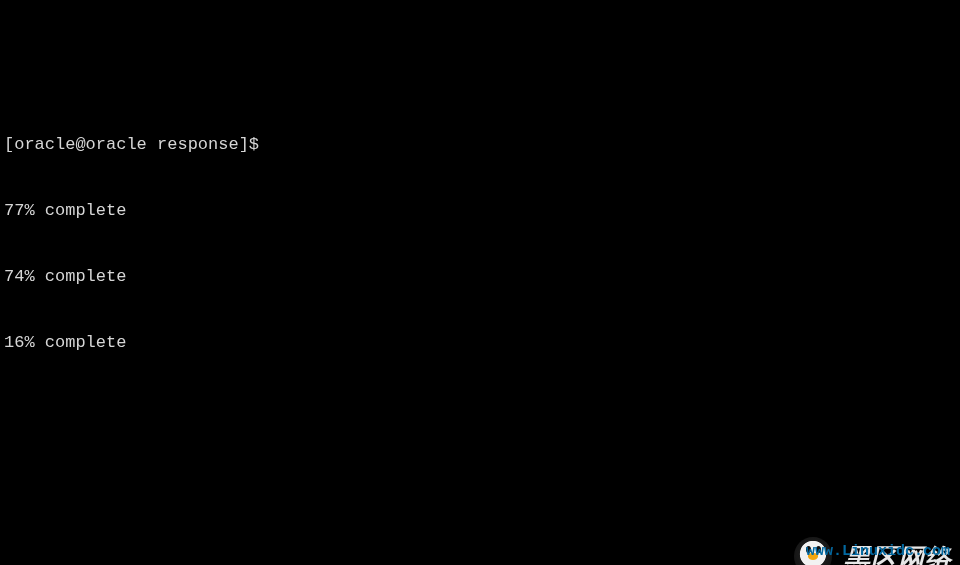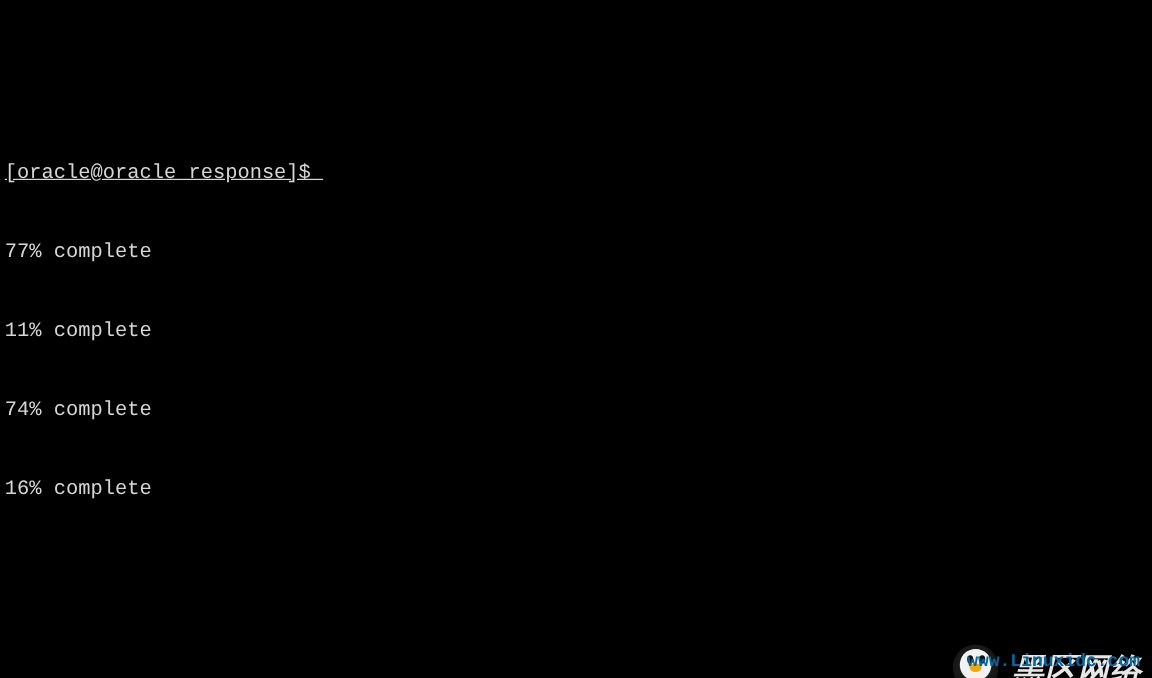--- a/index.html
+++ b/index.html
@@ -19,21 +19,20 @@
       position: relative;
       padding: 2px 4px;
       white-space: pre;
     }
     .prompt-line {
       display: flex;
       flex-wrap: wrap;
     }
     .prompt-line span {
       white-space: pre;
-      text-decoration: underline;
     }
     .watermark {
       position: absolute;
       bottom: 4px;
       right: 8px;
       width: 230px;
       height: 68px;
       pointer-events: none;
     }
     .watermark-top {
@@ -104,21 +103,20 @@
     }
   </style>
 </head>
 <body>
 
 
 
 <div>
   <div class="prompt-line"><span>[oracle@oracle response]$ </span></div>
   <div>77% complete</div>
-  <div>11% complete</div>
   <div>74% complete</div>
   <div>16% complete</div>
   
   
   
   
   
   
   
   

